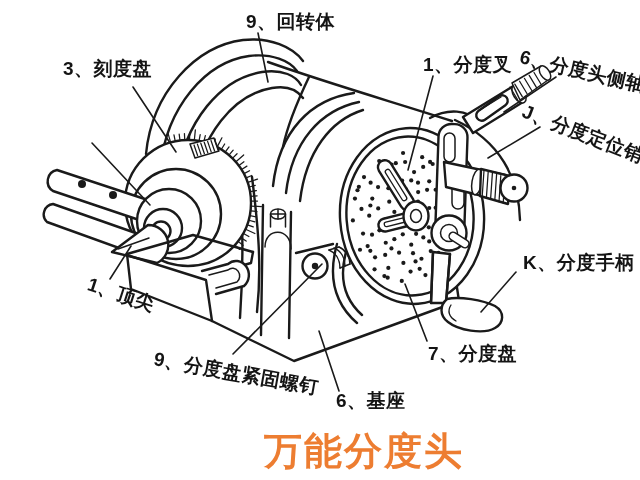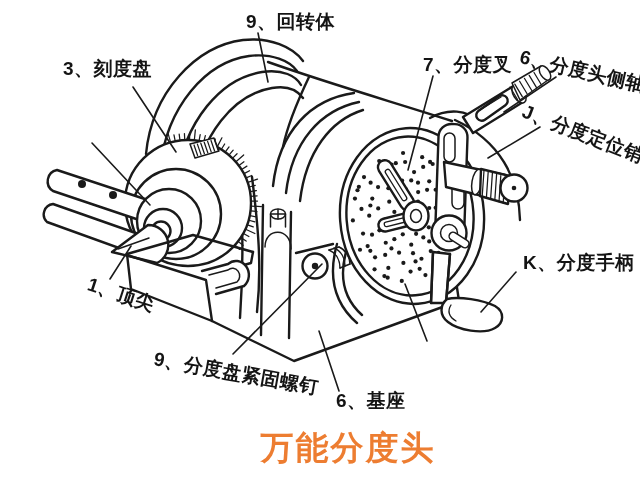--- a/index.html
+++ b/index.html
@@ -8,22 +8,22 @@
   svg{position:absolute;left:0;top:0;}
   svg *{stroke:#1a1a1a;fill:none;stroke-width:2.4;stroke-linecap:round;stroke-linejoin:round;}
   .wfill{fill:#fff;}
   .dark{fill:#1a1a1a;stroke:none;}
   .s15{stroke-width:1.5;} .s13{stroke-width:1.3;} 
   #leaders line{stroke-width:1.6;}
   #plate-holes circle{fill:#1a1a1a;stroke:none;}
   #dial-ticks line,#rim-knurl line,#drum-knurl line,#thread-hatch line,#pin-knurl line{stroke-width:1.25;}
   .lbl{position:absolute;font-size:19px;font-weight:700;color:#141414;white-space:nowrap;
        line-height:1.05;transform-origin:0 50%;letter-spacing:0.5px;}
-  .title{position:absolute;font-size:33px;font-weight:800;letter-spacing:2px;white-space:nowrap;
-         transform:translateX(-50%);}
+  .title{position:absolute;font-size:38px;font-weight:800;letter-spacing:2px;white-space:nowrap;
+         transform:translateX(-50%);margin-left:16px;}
 </style>
 </head>
 <body>
 
 <div class="stage">
 
 <svg width="640" height="480" viewBox="0 0 640 480">
 
   <g>
     <path d="M146 154 C152 92 196 46 243 40 C270 37 293 47 303 61"></path>
@@ -308,22 +308,23 @@
     <line x1="516" y1="272" x2="481" y2="312"></line>
     <line x1="427" y1="341" x2="405" y2="284"></line>
     <line x1="319" y1="331" x2="339" y2="391"></line>
     <line x1="233" y1="354" x2="322" y2="264"></line>
   </g>
 </svg>
 
 <div class="lbl" style="left:88px;top:274px;transform:rotate(18deg);">1、顶尖</div>
 <div class="lbl" style="left:63px;top:59px;">3、刻度盘</div>
 <div class="lbl" style="left:246px;top:12px;">9、回转体</div>
-<div class="lbl" style="left:423px;top:55px;">7、分度叉</div>
+<div class="lbl" style="left:423px;top:55px;">1、分度叉</div>
 <div class="lbl" style="left:520px;top:47px;transform:rotate(13deg);">6、分度头侧轴</div>
 <div class="lbl" style="left:523px;top:101px;transform:rotate(21deg);">J、分度定位销</div>
 <div class="lbl" style="left:511px;top:253px;margin-left:12px;">K、分度手柄</div>
+<div class="lbl" style="left:428px;top:344px;">7、分度盘</div>
 <div class="lbl" style="left:336px;top:391px;">6、基座</div>
 <div class="lbl" style="left:154px;top:349px;transform:rotate(10deg);">9、分度盘紧固螺钉</div>
 
 <div class="title" style="left: 348px; top: 426px; color: rgb(237, 125, 49);">万能分度头</div>
 
 </div>
 
 </body></html>

